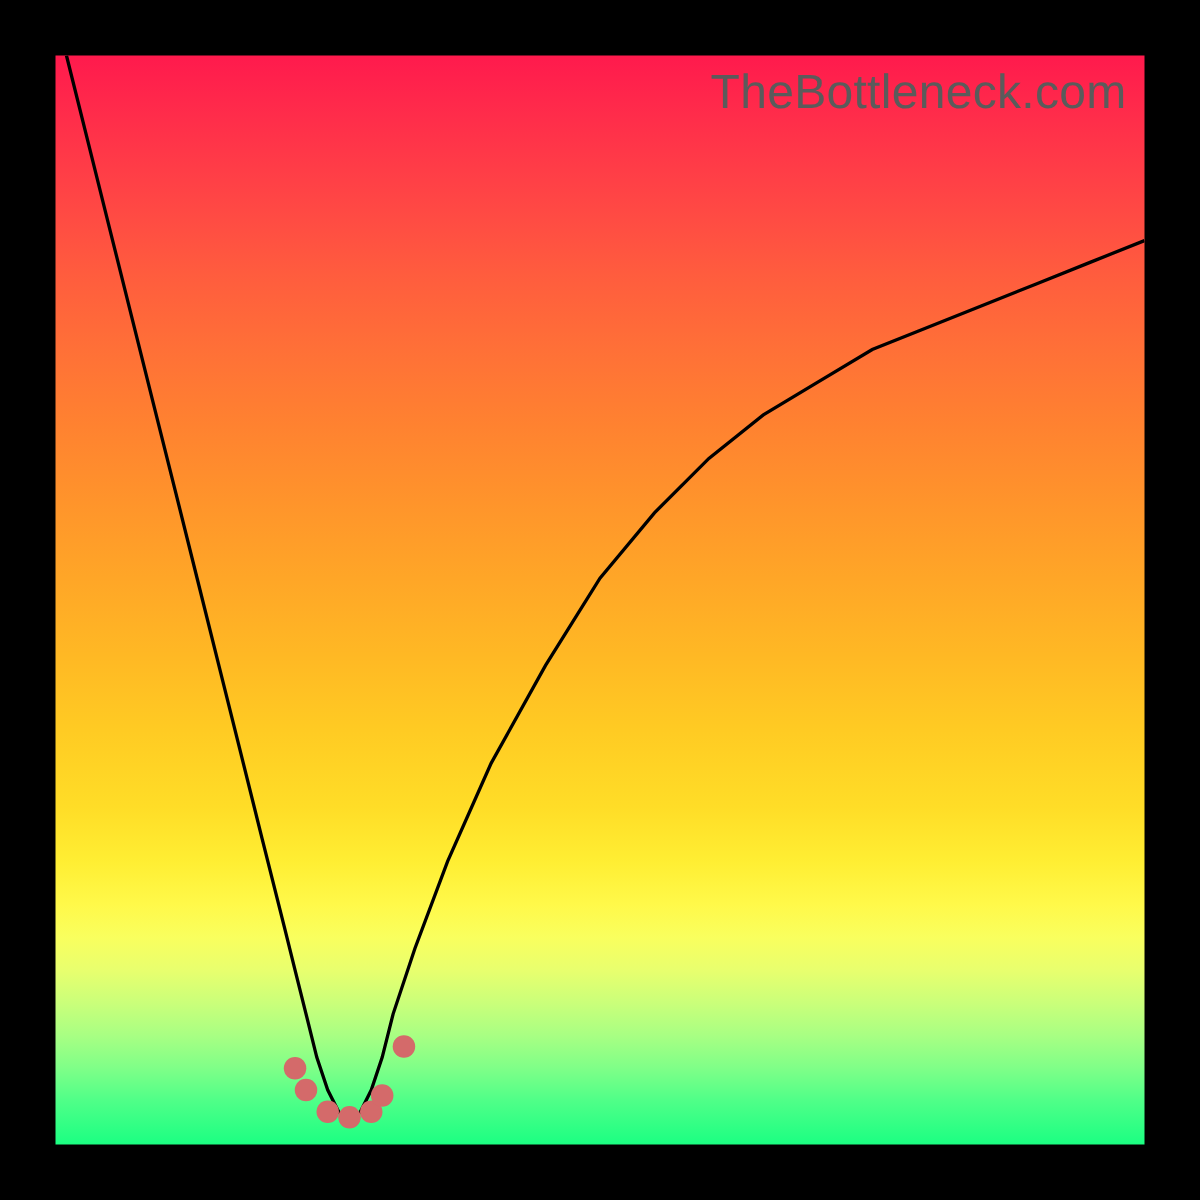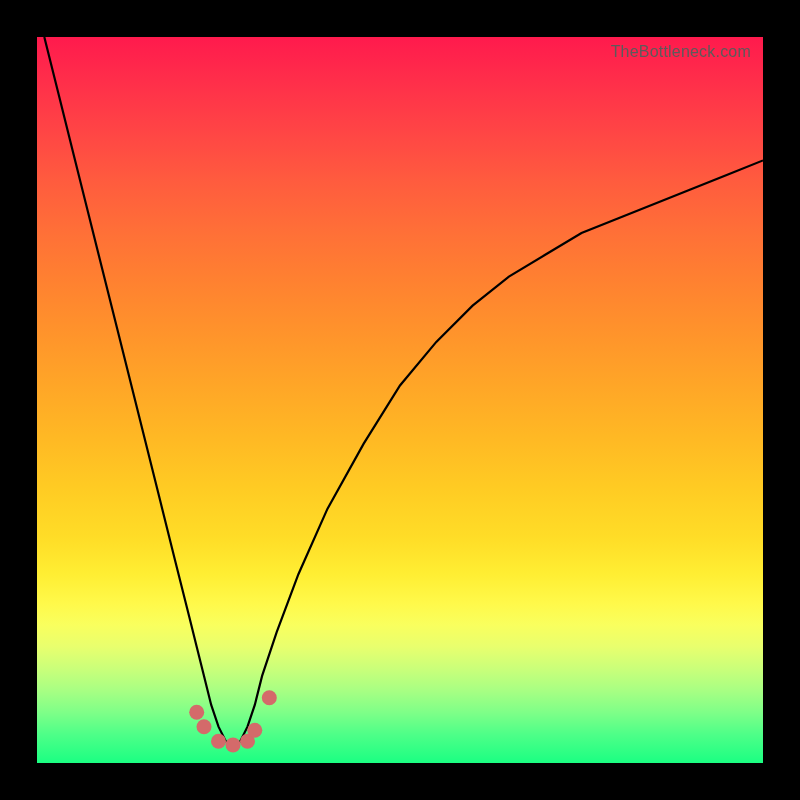--- a/index.html
+++ b/index.html
@@ -46,21 +46,21 @@
       #7fff88 93%,
       #4fff88 96%,
       #1bff82 100%
     );
   }
   .watermark {
     position: absolute;
     top: 6px;
     right: 12px;
     color: #5b5b5b;
-    font-size: 16px;
+    font-size: 32px;
     font-weight: 500;
     letter-spacing: 0.2px;
     user-select: none;
   }
   svg.curve {
     position: absolute;
     left: 0; top: 0;
     width: 726px;
     height: 726px;
   }

